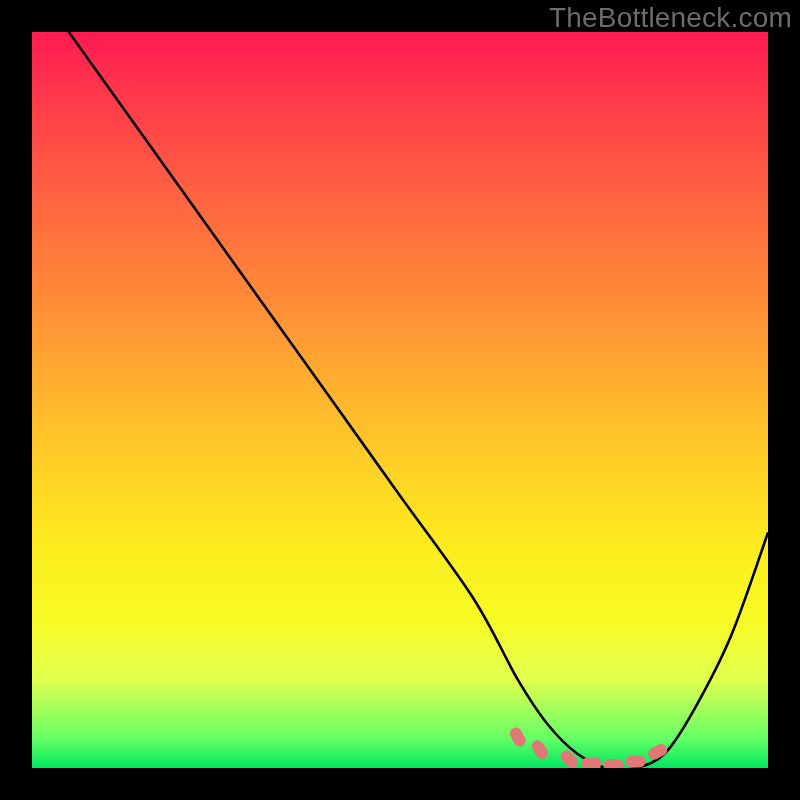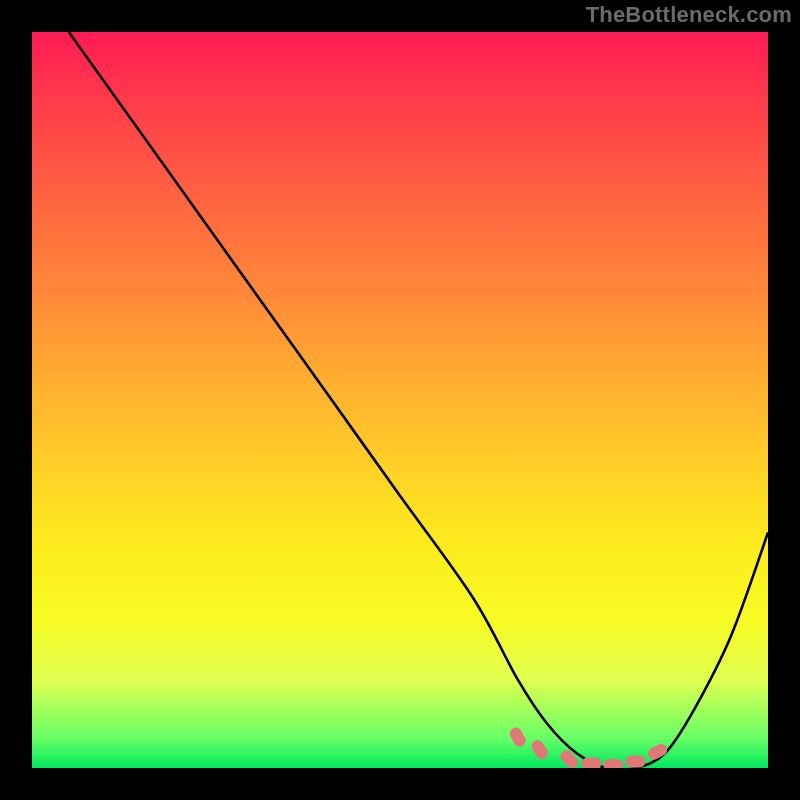--- a/index.html
+++ b/index.html
@@ -15,22 +15,22 @@
     position: relative;
     width: 800px;
     height: 800px;
     background: #000;
   }
   .attribution {
     position: absolute;
     top: 2px;
     right: 8px;
     color: #6b6b6b;
-    font-size: 22px;
-    font-weight: 700;
+    font-size: 28px;
+    font-weight: 400;
     letter-spacing: 0.2px;
   }
   .plot-area {
     position: absolute;
     left: 32px;
     top: 32px;
     width: 736px;
     height: 736px;
     overflow: hidden;
   }

